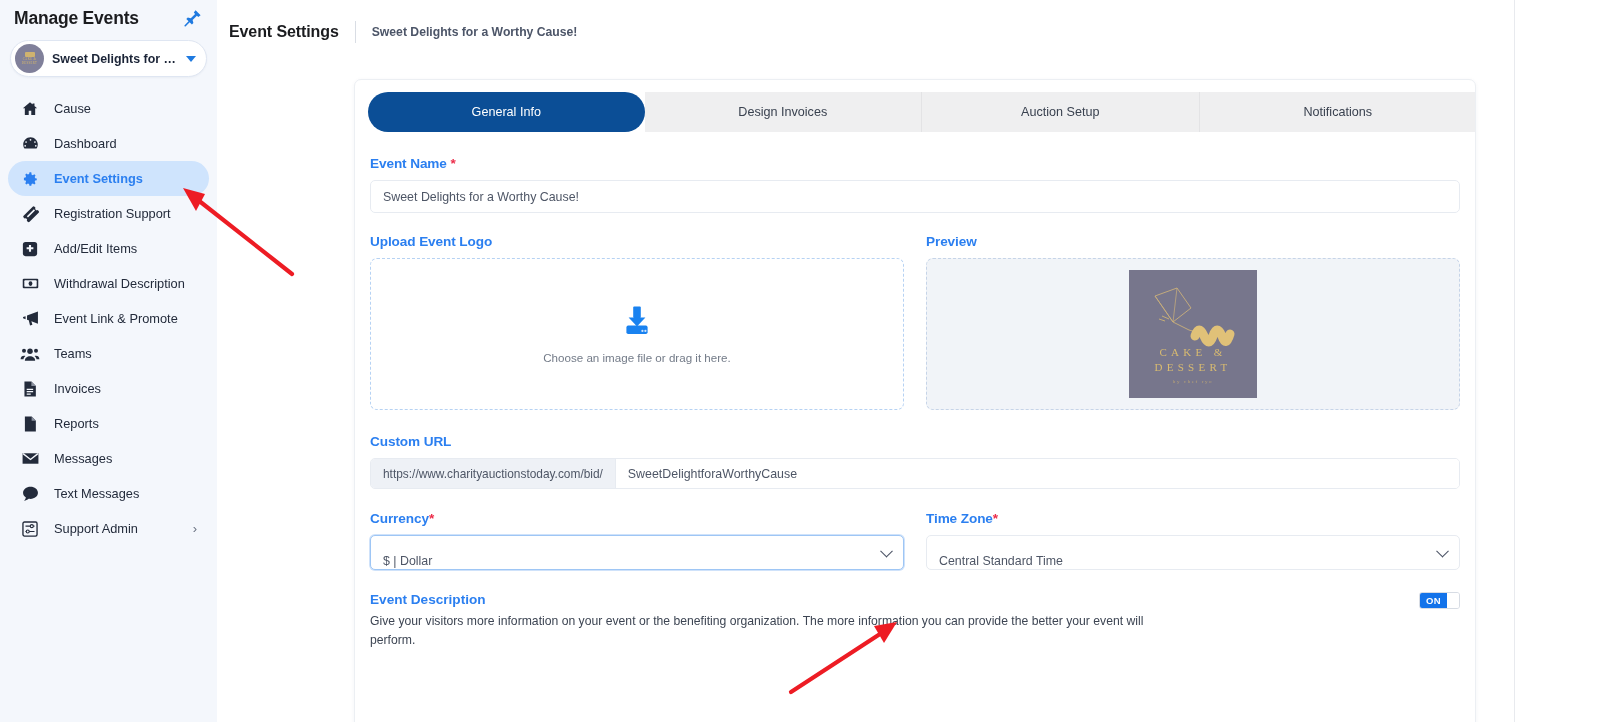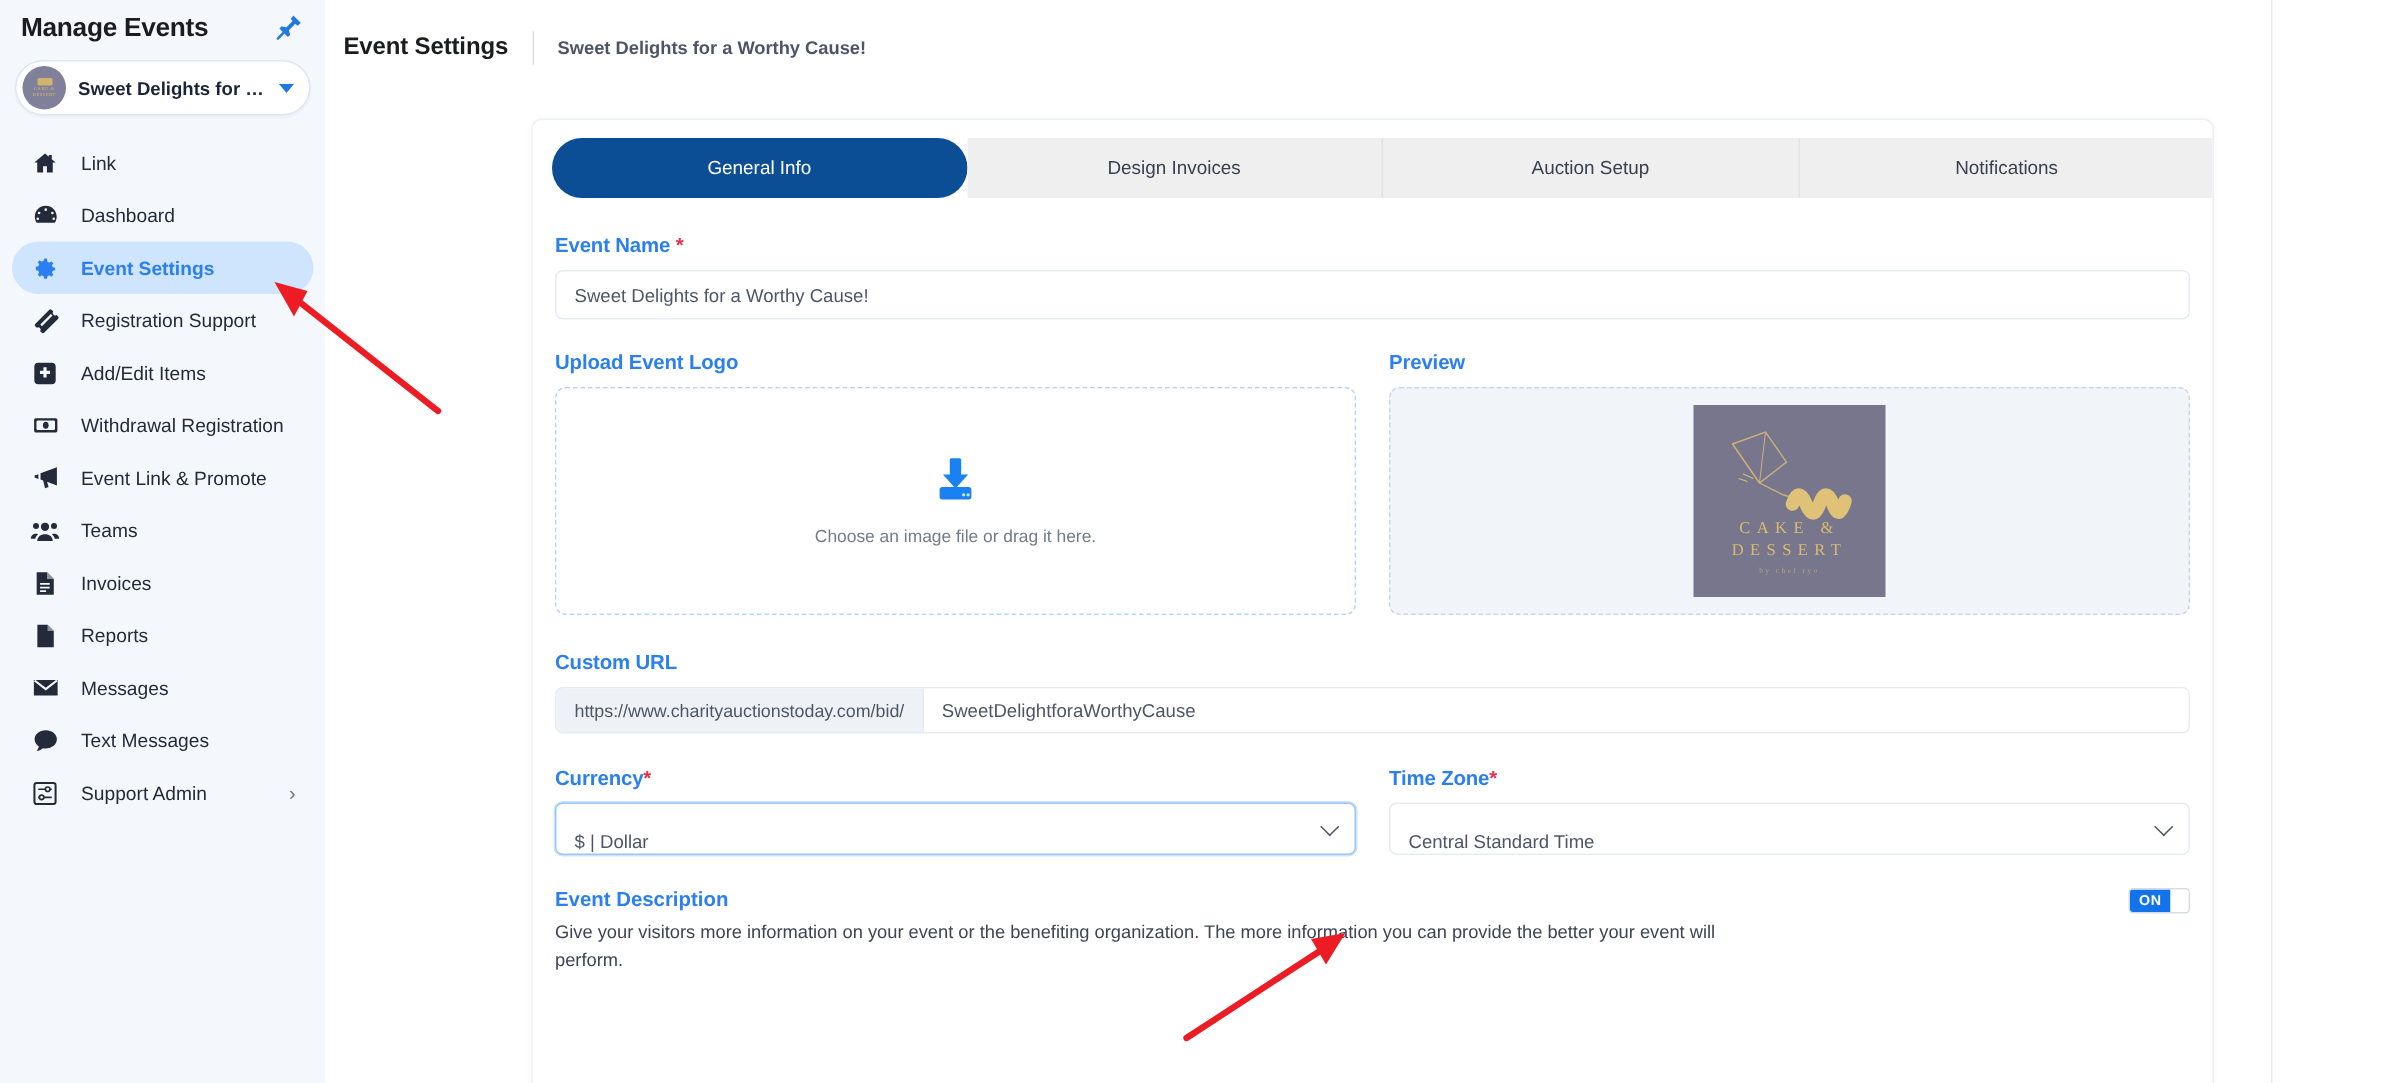--- a/index.html
+++ b/index.html
@@ -201,21 +201,21 @@
     </div>
 
     <nav class="sb-nav">
 
       <div class="sb-item">
         <span class="sb-item-ico">
           <svg width="18" height="18" viewBox="0 0 24 24" fill="#232b3b">
               <path d="M12 3 2.5 11h2.6v9h5.2v-5.6h3.4V20h5.2v-9h2.6zM18 4.5h-2.6v2l2.6 2.2z"></path>
             </svg>
         </span>
-        <span class="sb-item-label">Link</span>
+        <span class="sb-item-label">Cause</span>
       </div>
 
       <div class="sb-item">
         <span class="sb-item-ico">
           <svg width="19" height="19" viewBox="0 0 24 24" fill="#232b3b">
               <path d="M12 4C6.9 4 2.8 8.1 2.8 13.2c0 1.9.6 3.7 1.6 5.2h15.2c1-1.5 1.6-3.3 1.6-5.2C21.2 8.1 17.1 4 12 4zm0 2.2a1.1 1.1 0 1 1 0 2.2 1.1 1.1 0 0 1 0-2.2zM6.4 9a1.1 1.1 0 1 1 0 2.2A1.1 1.1 0 0 1 6.4 9zm11.2 0a1.1 1.1 0 1 1 0 2.2 1.1 1.1 0 0 1 0-2.2zM5.3 13.8a1.1 1.1 0 1 1 0 2.2 1.1 1.1 0 0 1 0-2.2zm13.4 0a1.1 1.1 0 1 1 0 2.2 1.1 1.1 0 0 1 0-2.2zM15.6 9.6l-4.5 3.8a1.4 1.4 0 0 0 1.8 2.1z"></path>
             </svg>
         </span>
         <span class="sb-item-label">Dashboard</span>
       </div>
@@ -249,21 +249,21 @@
       </div>
 
       <div class="sb-item">
         <span class="sb-item-ico">
           <svg width="19" height="19" viewBox="0 0 24 24" fill="none">
               <rect x="2.2" y="6" width="19.6" height="12" rx="1.4" fill="#232b3b"></rect>
               <rect x="4.2" y="8" width="15.6" height="8" rx="1" fill="#f4f7fc"></rect>
               <ellipse cx="12" cy="12" rx="2.4" ry="3" fill="#232b3b"></ellipse>
             </svg>
         </span>
-        <span class="sb-item-label">Withdrawal Registration</span>
+        <span class="sb-item-label">Withdrawal Description</span>
       </div>
 
       <div class="sb-item">
         <span class="sb-item-ico">
           <svg width="19" height="19" viewBox="0 0 24 24" fill="#232b3b">
               <path d="M21.4 3.2 7.6 8.3v5.2l2.2.8 1.6 6.5 3-1-1.3-4.4 8.3 3.1zM5.8 9 2.6 10.2v1.6L5.8 13z"></path>
             </svg>
         </span>
         <span class="sb-item-label">Event Link &amp; Promote</span>
       </div>

